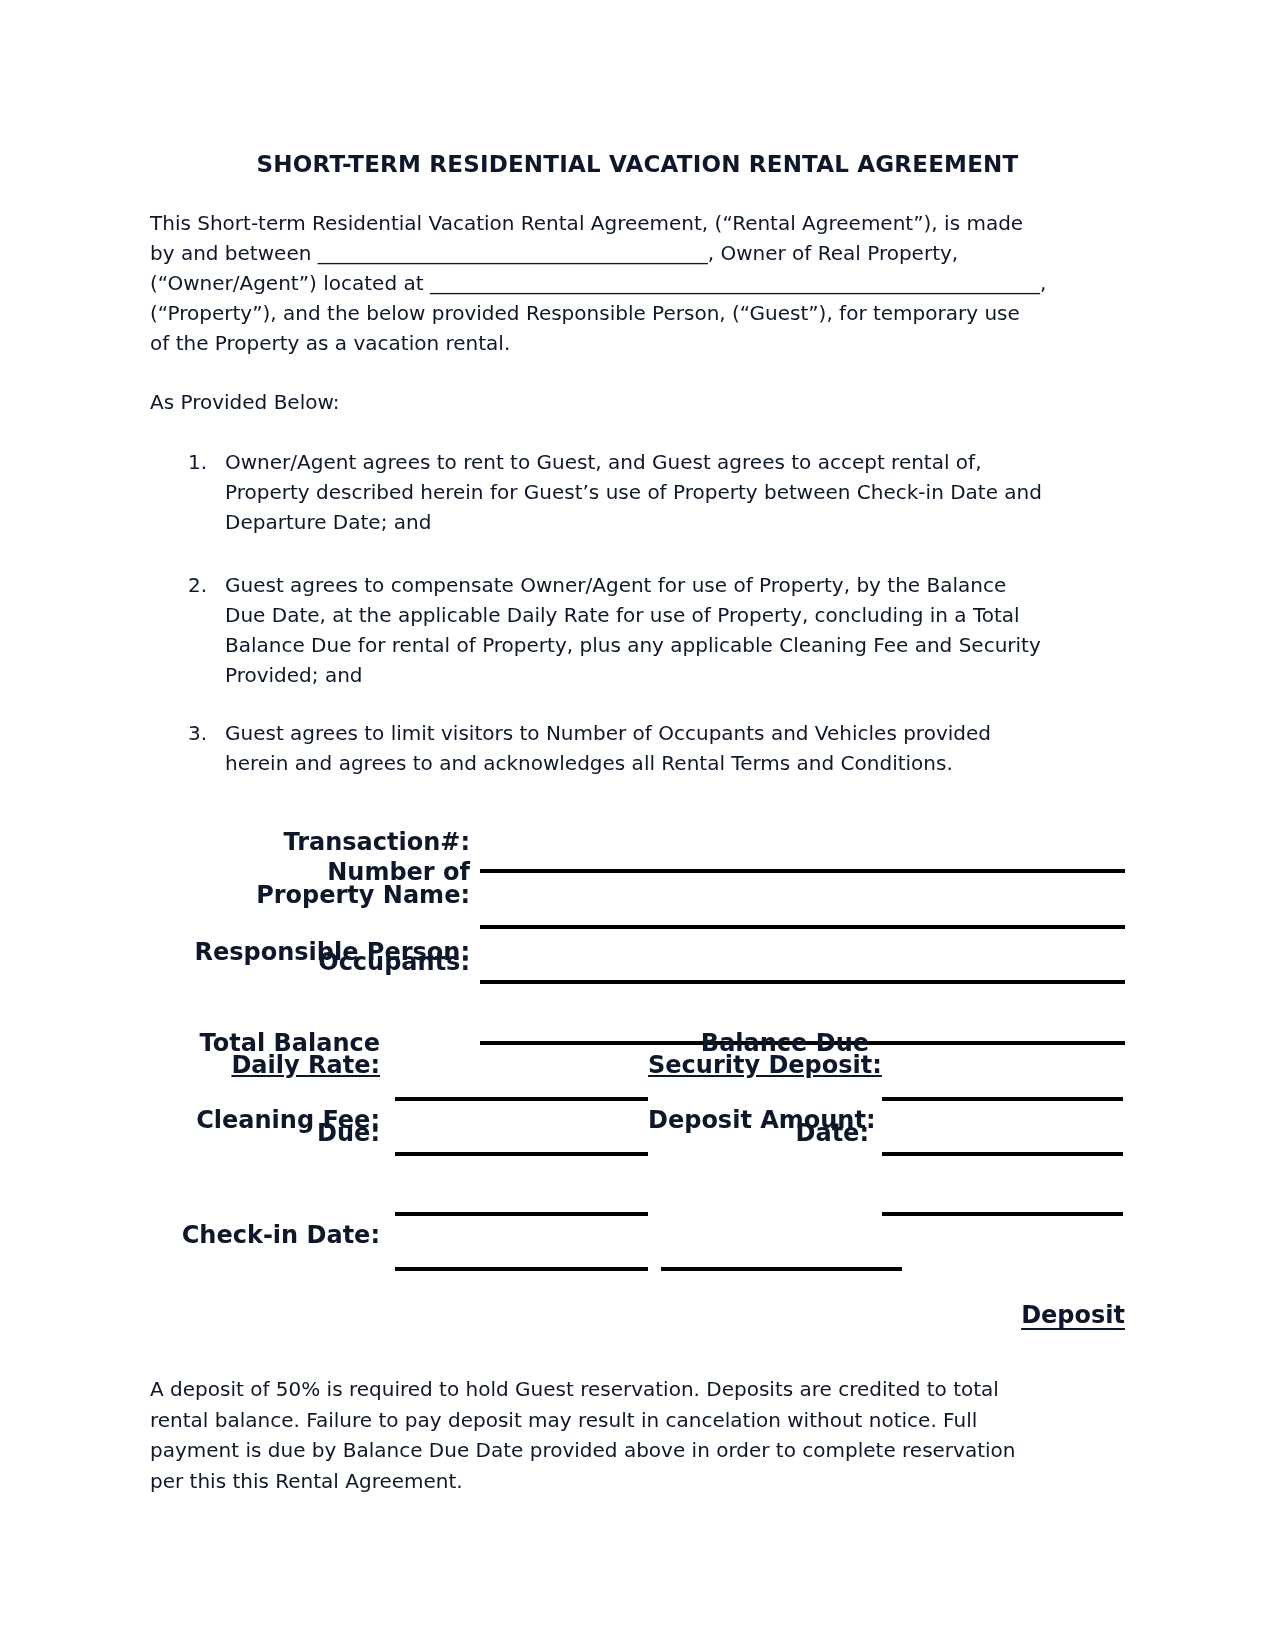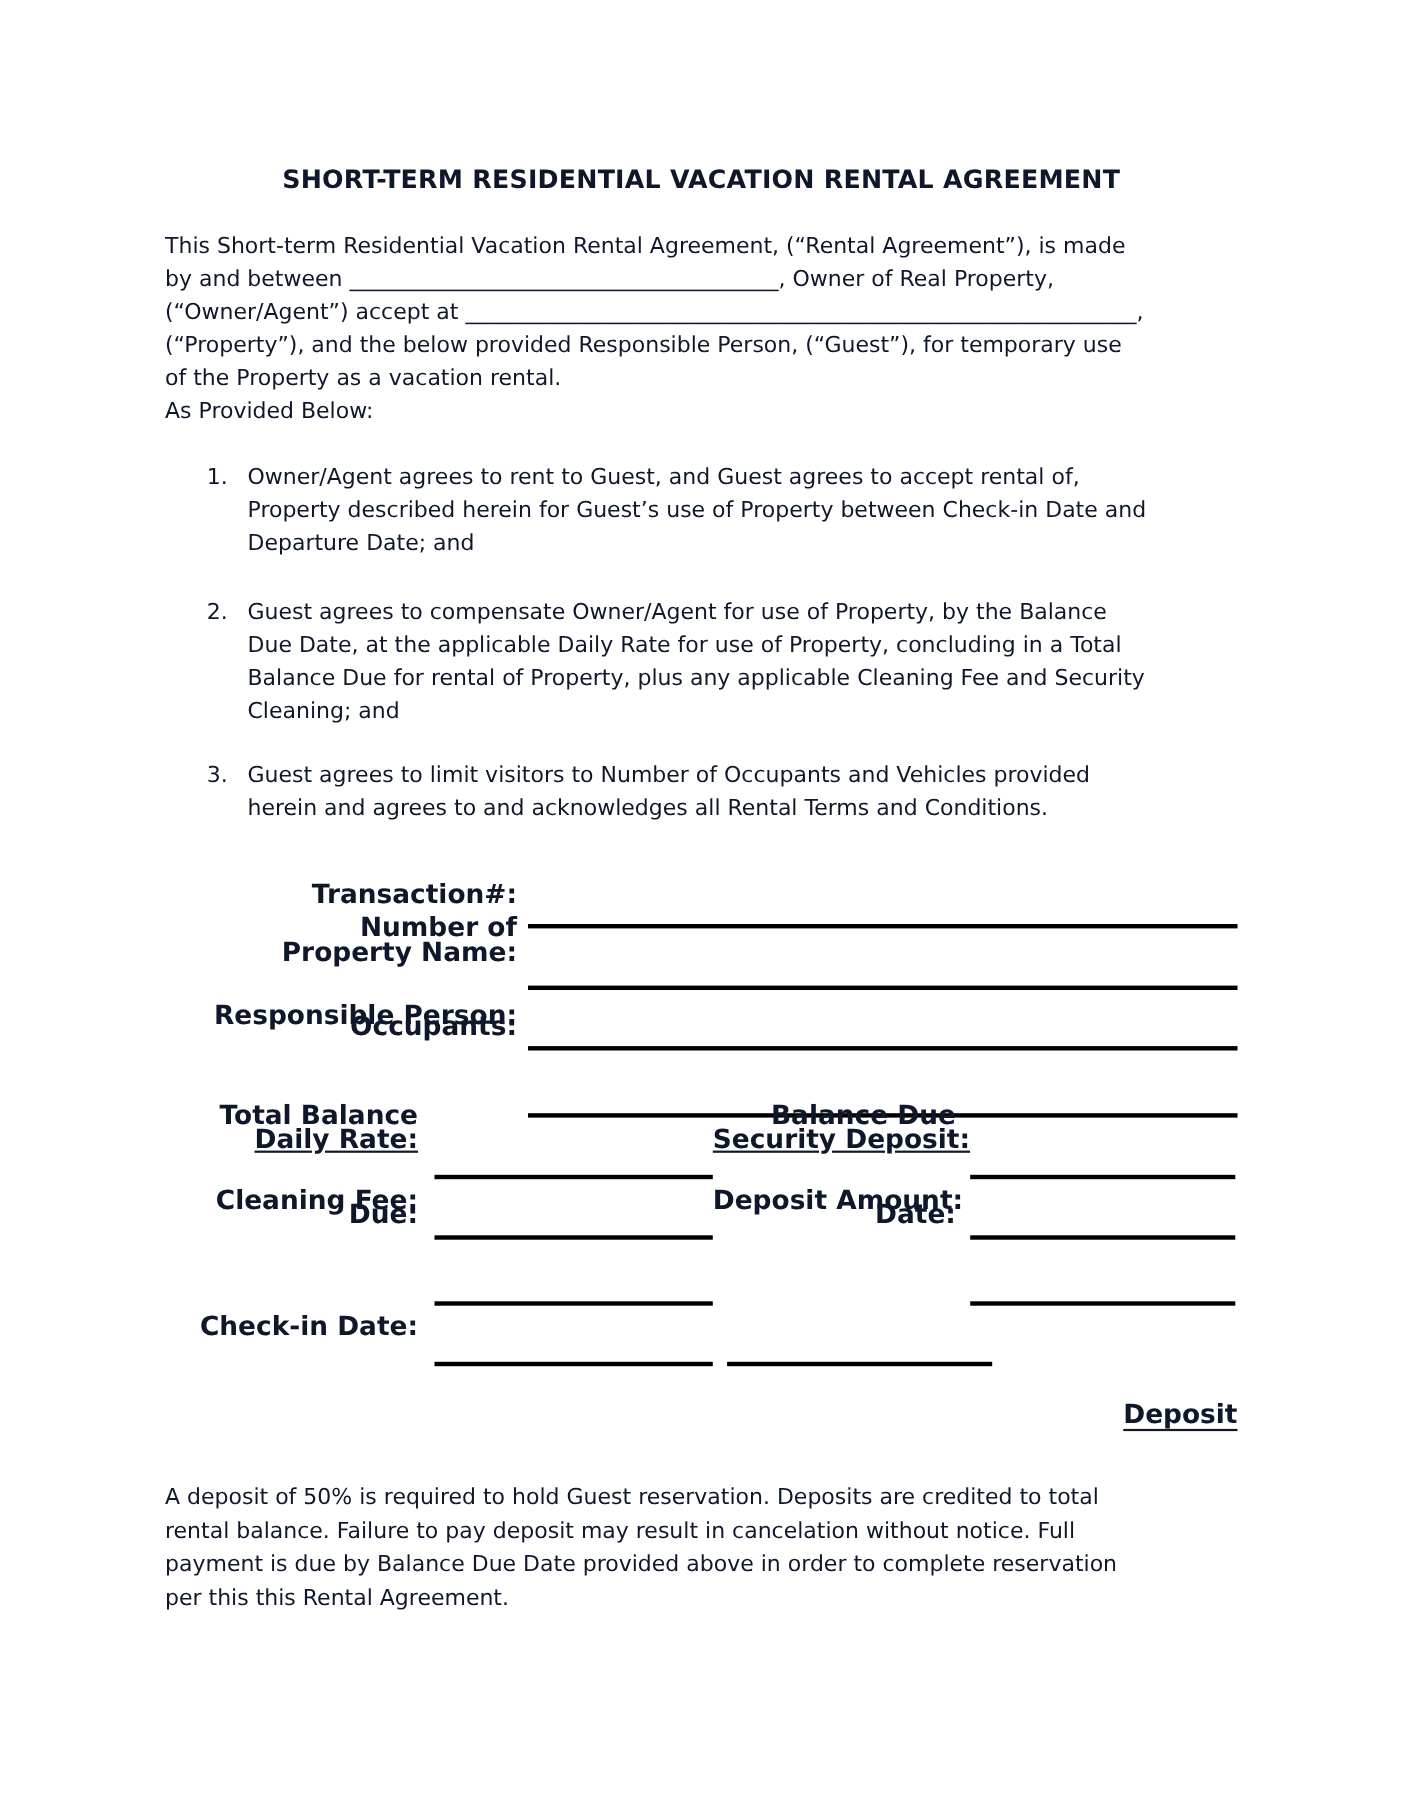--- a/index.html
+++ b/index.html
@@ -26,21 +26,21 @@
     text-align: center;
     letter-spacing: 0.2px;
     white-space: pre;
   }
   .tline {
     font-size: 20px;
     line-height: 30px;
     white-space: pre;
   }
   .intro { margin-top: 30px; }
-  .as-provided { }
+  .as-provided { margin-top: 29px; }
   .list { }
   .item { display: flex; margin-left: 38px; }
   .item-1 { margin-top: 30px; }
   .item-2 { margin-top: 33px; }
   .item-3 { margin-top: 28px; }
   .num { width: 37px; flex: 0 0 37px; }
   .itext { flex: 1; }
   .form { margin-top: 37px; }
   .frow { display: flex; }
   .flab {
@@ -86,21 +86,21 @@
 <body>
 
 <div class="page">
   <div class="content">
 
     <div class="title">SHORT-TERM RESIDENTIAL VACATION RENTAL AGREEMENT</div>
 
     <div class="intro">
       <div class="tline">This Short-term Residential Vacation Rental Agreement, (“Rental Agreement”), is made</div>
       <div class="tline">by and between _______________________________________, Owner of Real Property,</div>
-      <div class="tline">(“Owner/Agent”) accept at _____________________________________________________________,</div>
+      <div class="tline">(“Owner/Agent”) located at _____________________________________________________________,</div>
       <div class="tline">(“Property”), and the below provided Responsible Person, (“Guest”), for temporary use</div>
       <div class="tline">of the Property as a vacation rental.</div>
     </div>
 
     <div class="as-provided tline">As Provided Below:</div>
 
     <div class="list">
       <div class="item item-1">
         <div class="num tline">1.</div>
         <div class="itext">
@@ -108,21 +108,21 @@
           <div class="tline">Property described herein for Guest’s use of Property between Check-in Date and</div>
           <div class="tline">Departure Date; and</div>
         </div>
       </div>
       <div class="item item-2">
         <div class="num tline">2.</div>
         <div class="itext">
           <div class="tline">Guest agrees to compensate Owner/Agent for use of Property, by the Balance</div>
           <div class="tline">Due Date, at the applicable Daily Rate for use of Property, concluding in a Total</div>
           <div class="tline">Balance Due for rental of Property, plus any applicable Cleaning Fee and Security</div>
-          <div class="tline">Cleaning; and</div>
+          <div class="tline">Provided; and</div>
         </div>
       </div>
       <div class="item item-3">
         <div class="num tline">3.</div>
         <div class="itext">
           <div class="tline">Guest agrees to limit visitors to Number of Occupants and Vehicles provided</div>
           <div class="tline">herein and agrees to and acknowledges all Rental Terms and Conditions.</div>
         </div>
       </div>
     </div>

